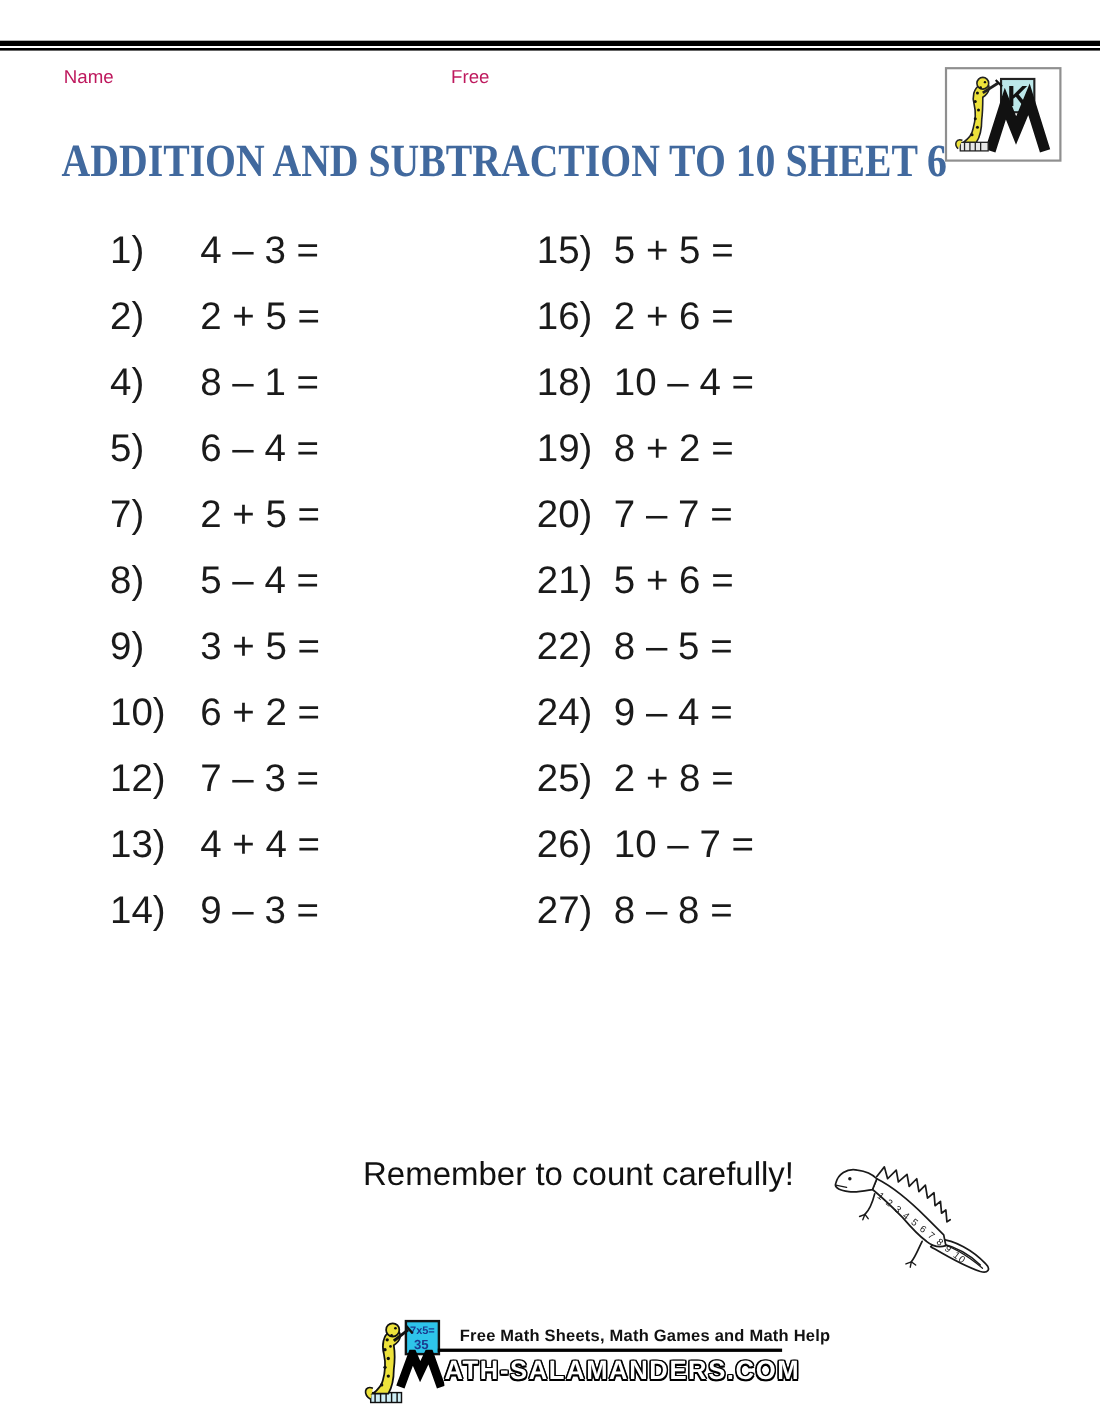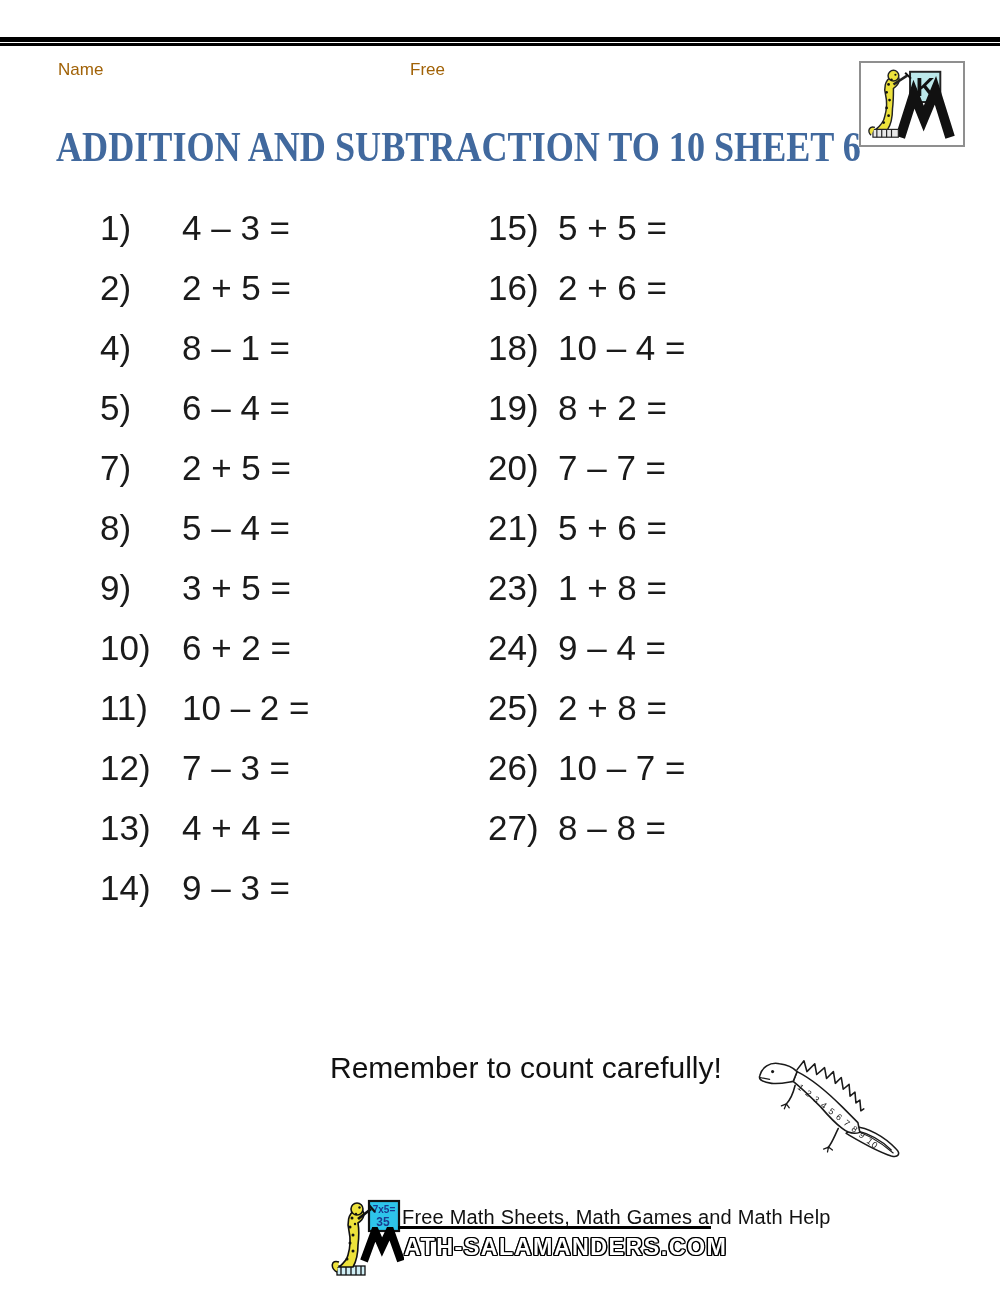--- a/index.html
+++ b/index.html
@@ -5,21 +5,21 @@
   html,body{margin:0;padding:0;}
   body{
     width:1000px;height:1294px;position:relative;overflow:hidden;
     background:#ffffff;font-family:"Liberation Sans","DejaVu Sans",sans-serif;
     color:var(--ink-black,#1a1a1a);
   }
   .topbar{
     position:absolute;left:0;top:37px;width:1000px;height:9px;
     background:linear-gradient(#000 0 55%,#fff 55% 72%,#000 72% 100%);
   }
-  .field-label{position:absolute;top:60px;font-size:17px;color:#a16207;}
+  .field-label{position:absolute;top:60px;font-size:17px;color:#be185d;}
   .name-label{left:58px;}
   .date-label{left:410px;}
   .logo-box{
     position:absolute;left:859px;top:61px;width:106px;height:86px;
     border:2px solid #8f8f8f;background:#fff;box-sizing:border-box;
   }
   .page-title{
     position:absolute;left:56px;top:124px;font-family:"Liberation Serif","DejaVu Serif",serif;
     font-weight:bold;font-size:42px;line-height:46px;color:var(--title-blue,#41699e);
     white-space:nowrap;transform:scaleX(0.86);transform-origin:left top;letter-spacing:0;
@@ -30,21 +30,21 @@
   .prow{height:60px;line-height:60px;font-size:35px;white-space:nowrap;color:var(--ink-black,#1a1a1a);}
   .pcol-left .pnum{display:inline-block;width:82px;}
   .pcol-right .pnum{display:inline-block;width:70px;}
   .reminder{
     position:absolute;left:330px;top:1046px;font-size:30px;line-height:44px;color:#111;
     white-space:nowrap;
   }
   .mascot{position:absolute;left:752px;top:1042px;width:152px;height:118px;}
   .footer-salamander{position:absolute;left:325px;top:1198px;width:78px;height:80px;}
   .footer-tagline{
-    position:absolute;left:402px;top:1206px;font-size:20px;font-weight:normal;color:#111;
+    position:absolute;left:418px;top:1206px;font-size:15px;font-weight:bold;color:#111;
     letter-spacing:0.2px;white-space:nowrap;
   }
   .footer-rule{position:absolute;left:398px;top:1226px;width:313px;height:3px;background:#000;}
   .brand-m{position:absolute;left:360px;top:1227px;width:44px;height:38px;}
   .brand-text{
     position:absolute;left:404px;top:1233px;font-size:24px;font-weight:900;letter-spacing:1.5px;
     color:#fff;white-space:nowrap;transform:scaleX(0.97);transform-origin:left top;
     text-shadow:
       1.4px 0 0 #000,-1.4px 0 0 #000,0 1.4px 0 #000,0 -1.4px 0 #000,
       1.2px 1.2px 0 #000,-1.2px -1.2px 0 #000,1.2px -1.2px 0 #000,-1.2px 1.2px 0 #000;
@@ -91,33 +91,32 @@
 
 <div class="pcol pcol-left">
     <div class="prow"><span class="pnum">1)</span><span>4 – 3 =</span></div>
     <div class="prow"><span class="pnum">2)</span><span>2 + 5 =</span></div>
     <div class="prow"><span class="pnum">4)</span><span>8 – 1 =</span></div>
     <div class="prow"><span class="pnum">5)</span><span>6 – 4 =</span></div>
     <div class="prow"><span class="pnum">7)</span><span>2 + 5 =</span></div>
     <div class="prow"><span class="pnum">8)</span><span>5 – 4 =</span></div>
     <div class="prow"><span class="pnum">9)</span><span>3 + 5 =</span></div>
     <div class="prow"><span class="pnum">10)</span><span>6 + 2 =</span></div>
-    <div class="prow"><span class="pnum">11)</span><span>10 – 2 =</span></div>
     <div class="prow"><span class="pnum">12)</span><span>7 – 3 =</span></div>
     <div class="prow"><span class="pnum">13)</span><span>4 + 4 =</span></div>
     <div class="prow"><span class="pnum">14)</span><span>9 – 3 =</span></div>
   </div>
 <div class="pcol pcol-right">
     <div class="prow"><span class="pnum">15)</span><span>5 + 5 =</span></div>
     <div class="prow"><span class="pnum">16)</span><span>2 + 6 =</span></div>
     <div class="prow"><span class="pnum">18)</span><span>10 – 4 =</span></div>
     <div class="prow"><span class="pnum">19)</span><span>8 + 2 =</span></div>
     <div class="prow"><span class="pnum">20)</span><span>7 – 7 =</span></div>
     <div class="prow"><span class="pnum">21)</span><span>5 + 6 =</span></div>
-    <div class="prow"><span class="pnum">23)</span><span>1 + 8 =</span></div>
+    <div class="prow"><span class="pnum">22)</span><span>8 – 5 =</span></div>
     <div class="prow"><span class="pnum">24)</span><span>9 – 4 =</span></div>
     <div class="prow"><span class="pnum">25)</span><span>2 + 8 =</span></div>
     <div class="prow"><span class="pnum">26)</span><span>10 – 7 =</span></div>
     <div class="prow"><span class="pnum">27)</span><span>8 – 8 =</span></div>
   </div>
 
 <div class="reminder">Remember to count carefully!</div>
 
 <svg class="mascot" viewBox="0 0 155 120">
   <g fill="#fff" stroke="#1a1a1a" stroke-width="1.6" stroke-linejoin="round" stroke-linecap="round">

